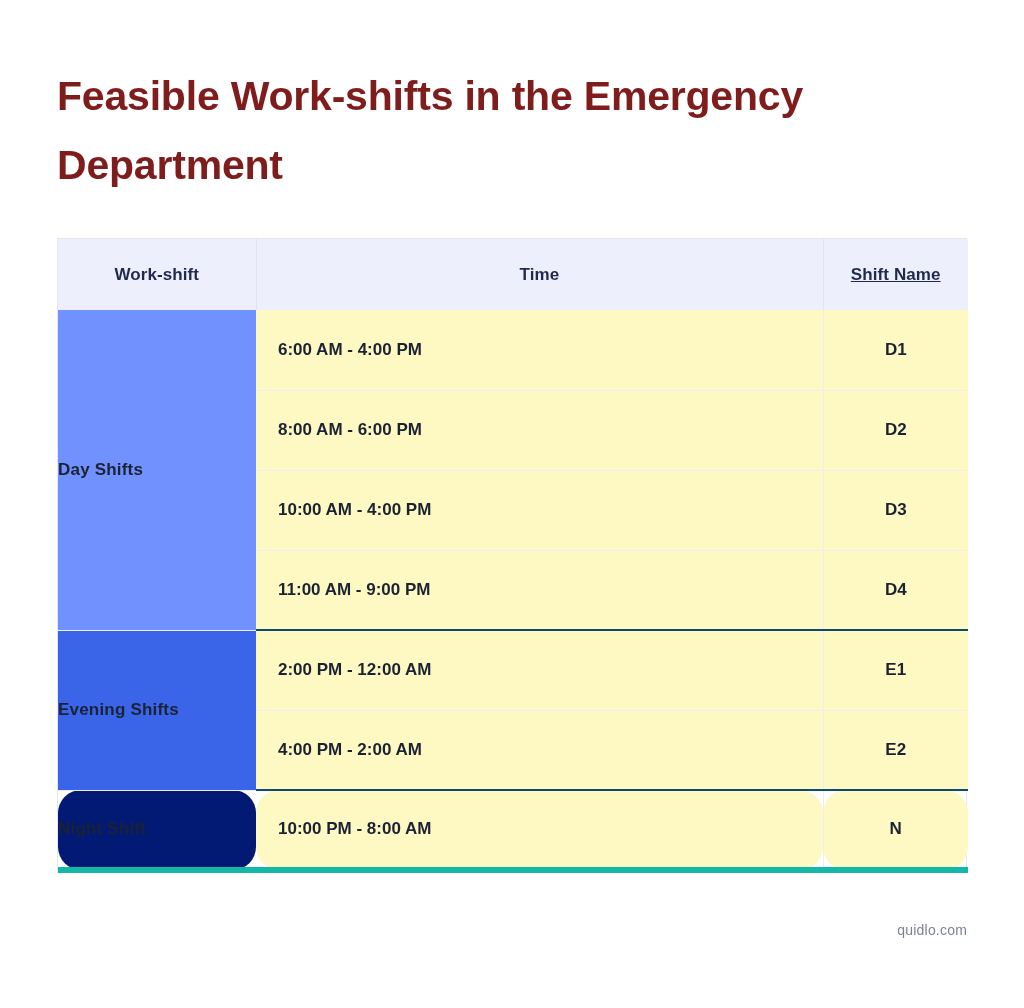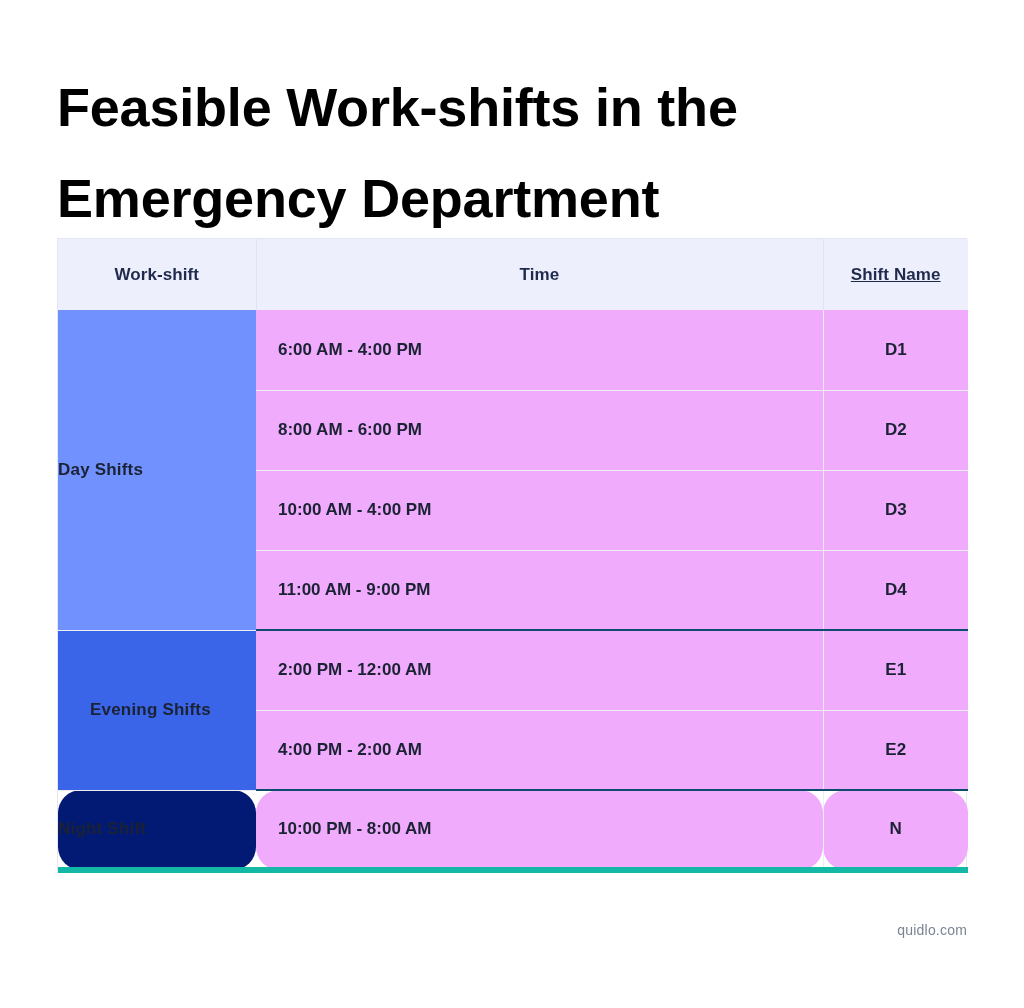--- a/index.html
+++ b/index.html
@@ -18,24 +18,24 @@
     background: #ffffff;
     overflow: hidden;
   }
 
   
   .title {
     position: absolute;
     left: 57px;
     top: 62px;
     width: 880px;
-    font-size: 54px;
+    font-size: 41px;
     line-height: 1.68;
     font-weight: 700;
-    color: #000000;
+    color: #7f1d1d;
     letter-spacing: -0.2px;
   }
 
   
   .table-wrap {
     position: absolute;
     left: 57px;
     top: 238px;
     width: 910px;
     border: 1px solid #e4e7f2;
@@ -65,21 +65,21 @@
   }
   .tbl thead th:last-child { border-right: none; text-decoration: underline; }
 
   
   .tbl tbody td {
     height: 80px;
     vertical-align: middle;
     font-size: 17px;
     color: #1b2233;
     font-weight: 700;
-    background: #f0abfc;
+    background: #fef9c3;
     border-bottom: 1px solid #eceef4;
   }
 
   td.time-cell {
     padding-left: 22px;
     text-align: left;
     border-right: 1px solid #eceef4;
   }
 
   td.name-cell {
@@ -93,21 +93,21 @@
     color: #ffffff;
     font-size: 17px;
     font-weight: 700;
     border-bottom: none;
     border-right: none;
     letter-spacing: 0.2px;
   }
 
   
   .grp-day     { background: #7191fe !important; }
-  .grp-evening { background: #3a65e8 !important; padding-left: 32px; }
+  .grp-evening { background: #3a65e8 !important; }
   .grp-night   { background: #031a74 !important; }
 
   
   tr.group-end td { border-bottom: 2px solid #0c4a6e; }
 
   
   tr.last-row td { border-bottom: 6px solid #14b8a6; border-radius: 23px; }
 
   
   .watermark {

